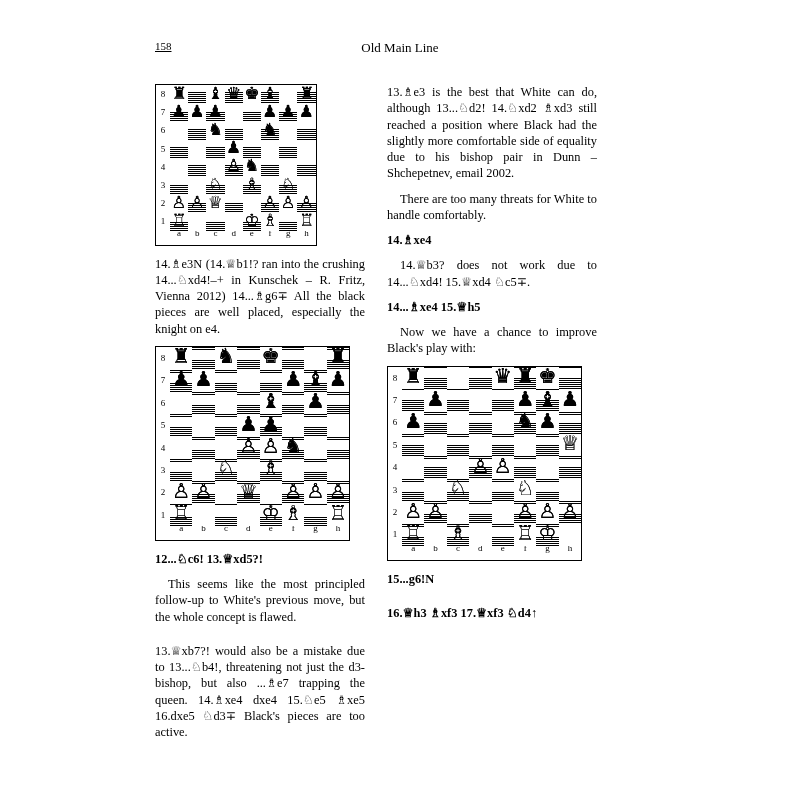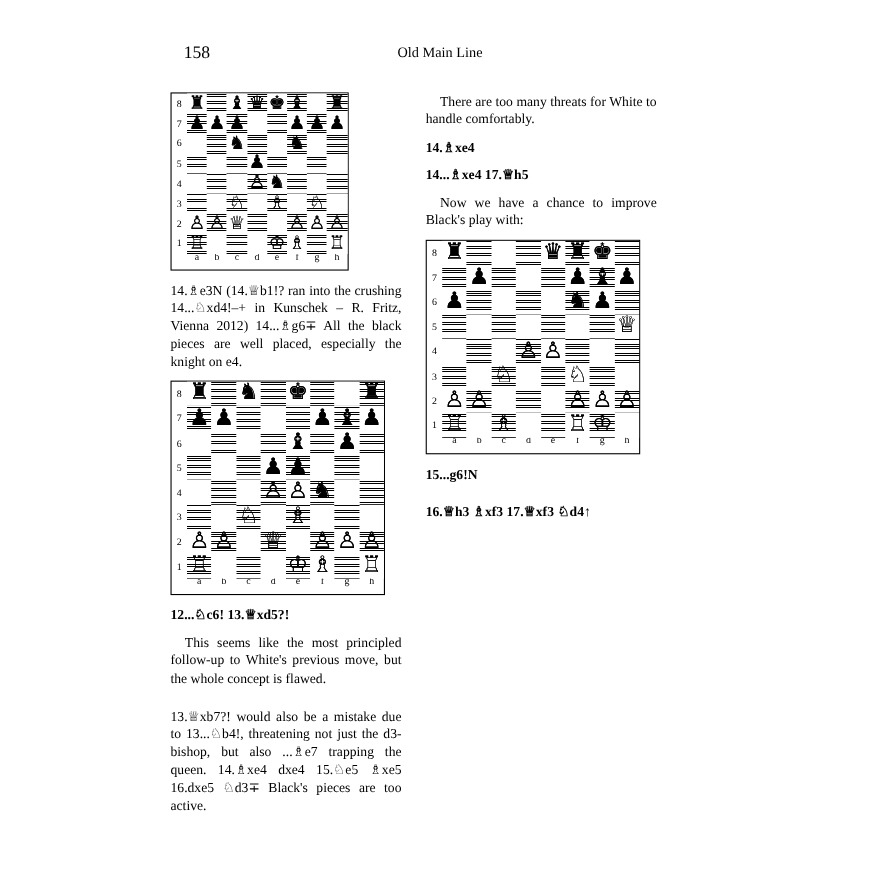--- a/index.html
+++ b/index.html
@@ -15,22 +15,23 @@
     width:800px;height:800px;
     box-sizing:border-box;
     padding:40px 155px 40px 155px;
   }
   .header{
     position:relative;
     height:26px;
     margin-bottom:18px;
   }
   .folio{
-    position:absolute;left:12px;top:0;
-    font-size:16px;
+    position:absolute;left:0;top:0;
+    font-size:11px;
+    text-decoration:underline;
   }
   .running-head{
     position:absolute;left:0;right:0;top:0;
     text-align:center;
     font-size:13px;
   }
   .columns{
     display:flex;
     gap:22px;
     align-items:flex-start;
@@ -409,26 +410,28 @@
       </div>
 
       <p class="movehead">12...♘c6! 13.♕xd5?!</p>
       <p class="indent">This seems like the most principled follow-up to White's previous move, but the whole concept is flawed.</p>
       <div class="spacer"></div>
       <p class="noindent">13.♕xb7?! would also be a mistake due to 13...♘b4!, threatening not just the d3-bishop, but also ...♗e7 trapping the queen. 14.♗xe4 dxe4 15.♘e5 ♗xe5 16.dxe5 ♘d3∓ Black's pieces are too active.</p>
     </div>
 
     <div class="col">
 
+      <p class="noindent">13.♗e3 is the best that White can do, although 13...♘d2! 14.♘xd2 ♗xd3 still reached a position where Black had the slightly more comfortable side of equality due to his bishop pair in Dunn – Shchepetnev, email 2002.</p>
 
       <p class="indent">There are too many threats for White to handle comfortably.</p>
 
       <p class="movehead">14.♗xe4</p>
-
-      <p class="movehead">14...♗xe4 17.♕h5</p>
+      <p class="indent">14.♕b3? does not work due to 14...♘xd4! 15.♕xd4 ♘c5∓.</p>
+
+      <p class="movehead">14...♗xe4 15.♕h5</p>
       <p class="indent">Now we have a chance to improve Black's play with:</p>
 
       <div class="board-wrap">
         <div class="board-outline">
           <div class="board-grid" id="board-2" style="--sq:22.4px">
               <div class="rank-lbl">8</div>
               <div class="sq light">
                 <span class="piece b">♜</span>
               </div>
               <div class="sq dark"></div>

